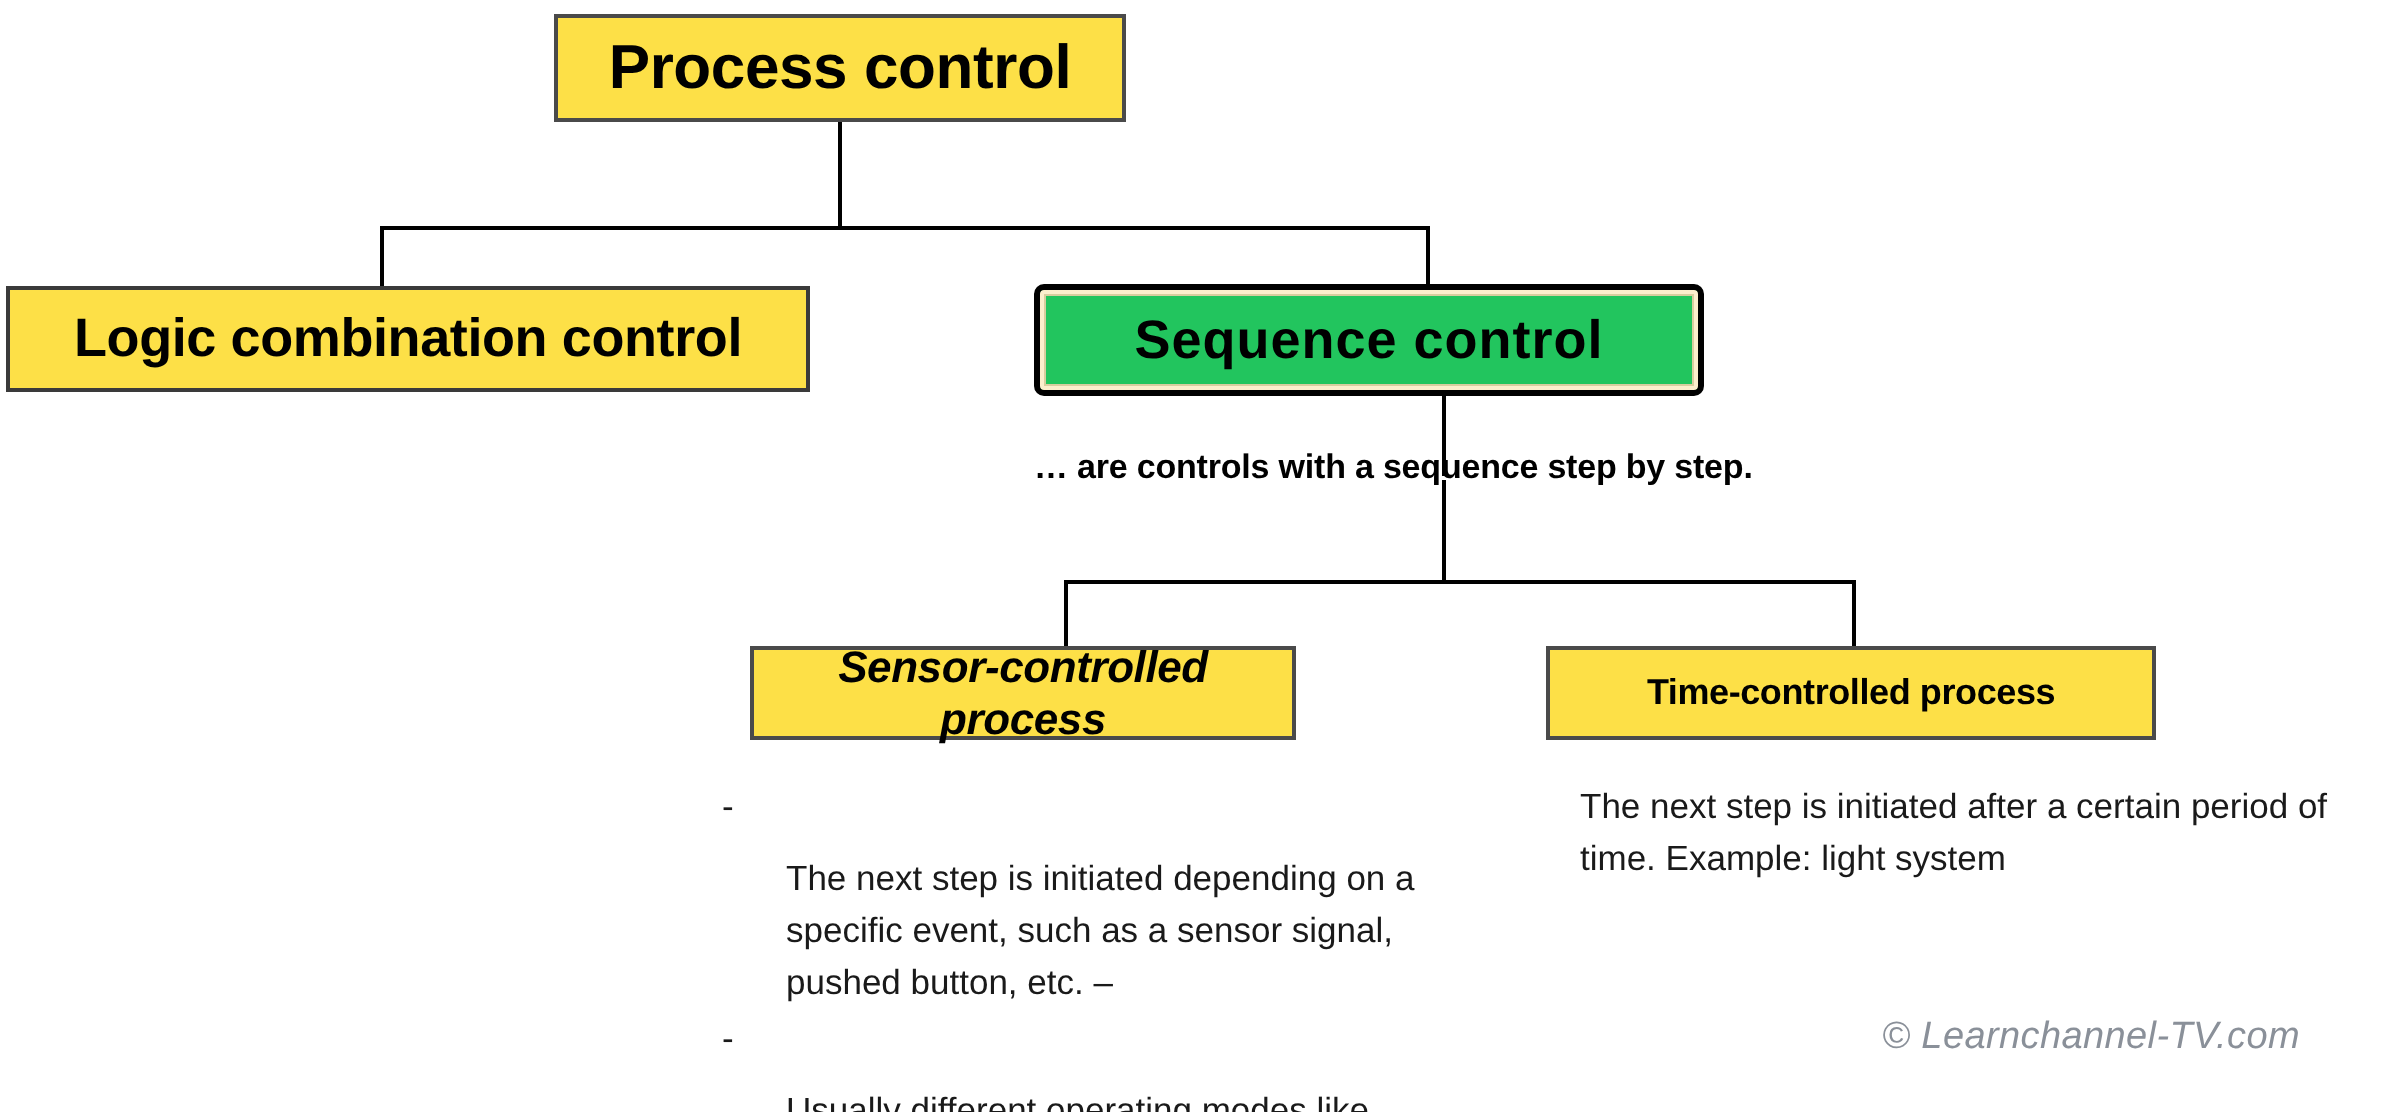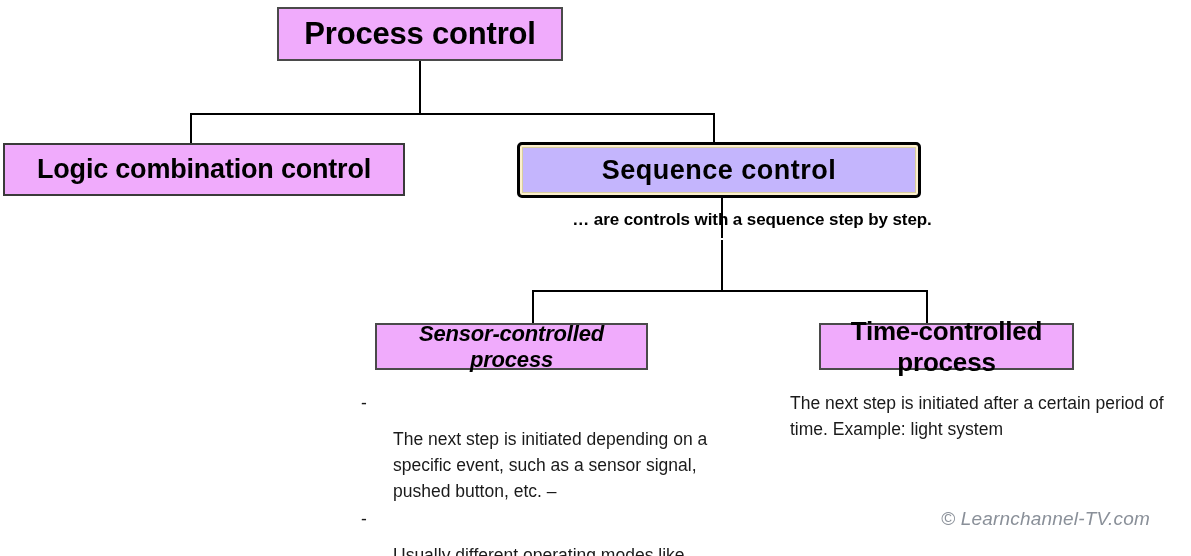--- a/index.html
+++ b/index.html
@@ -17,21 +17,21 @@
   #canvas {
     position: relative;
     width: 1191px;
     height: 556px;
   }
 
   
   .node {
     position: absolute;
     box-sizing: border-box;
-    background: #f0abfc;
+    background: #fde047;
     border: 2px solid #3f3f3f;
     display: flex;
     align-items: center;
     justify-content: center;
     text-align: center;
     font-weight: bold;
     letter-spacing: -0.2px;
   }
 
   #node-root {
@@ -50,46 +50,46 @@
     width: 402px;
     height: 53px;
     font-size: 27px;
     border-color: #3a3a3a;
   }
 
   
   #node-sequence {
     left: 517px;
     top: 142px;
-    width: 404px;
+    width: 335px;
     height: 56px;
-    background: #c4b5fd;
+    background: #22c55e;
     border: 3px solid #000000;
     border-radius: 5px;
     box-shadow: inset 0 0 0 2px #fcefcd, inset 0 0 0 3px #d8ce9f;
     font-size: 27px;
     letter-spacing: 0.5px;
   }
 
   #node-sensor {
     left: 375px;
     top: 323px;
     width: 273px;
     height: 47px;
     font-size: 22px;
     border-color: #4a4a4a;
     font-style: italic;
   }
 
   #node-time {
-    left: 819px;
+    left: 773px;
     top: 323px;
-    width: 255px;
+    width: 305px;
     height: 47px;
-    font-size: 26px;
+    font-size: 18px;
     border-color: #4a4a4a;
   }
 
   
   .ln {
     position: absolute;
     background: #000000;
   }
   .ln-v { width: 2px; }
   .ln-h { height: 2px; }
@@ -104,23 +104,23 @@
   #ln-seq-down    { left: 721px; top: 198px; height: 40px; }
   #ln-sub-down    { left: 721px; top: 240px; height: 52px; }
   #ln-lower-bar   { left: 532px; top: 290px; width: 396px; }
   #ln-sensor-drop { left: 532px; top: 290px; height: 34px; }
   #ln-time-drop   { left: 926px; top: 290px; height: 34px; }
 
   
   #subtitle {
     position: absolute;
     left: 517px;
-    top: 210px;
+    top: 224px;
     width: 470px;
-    text-align: center;
+    text-align: left;
     font-size: 17px;
     font-weight: bold;
     letter-spacing: -0.1px;
   }
 
   
   .body-text {
     position: absolute;
     font-size: 17.5px;
     line-height: 26px;

